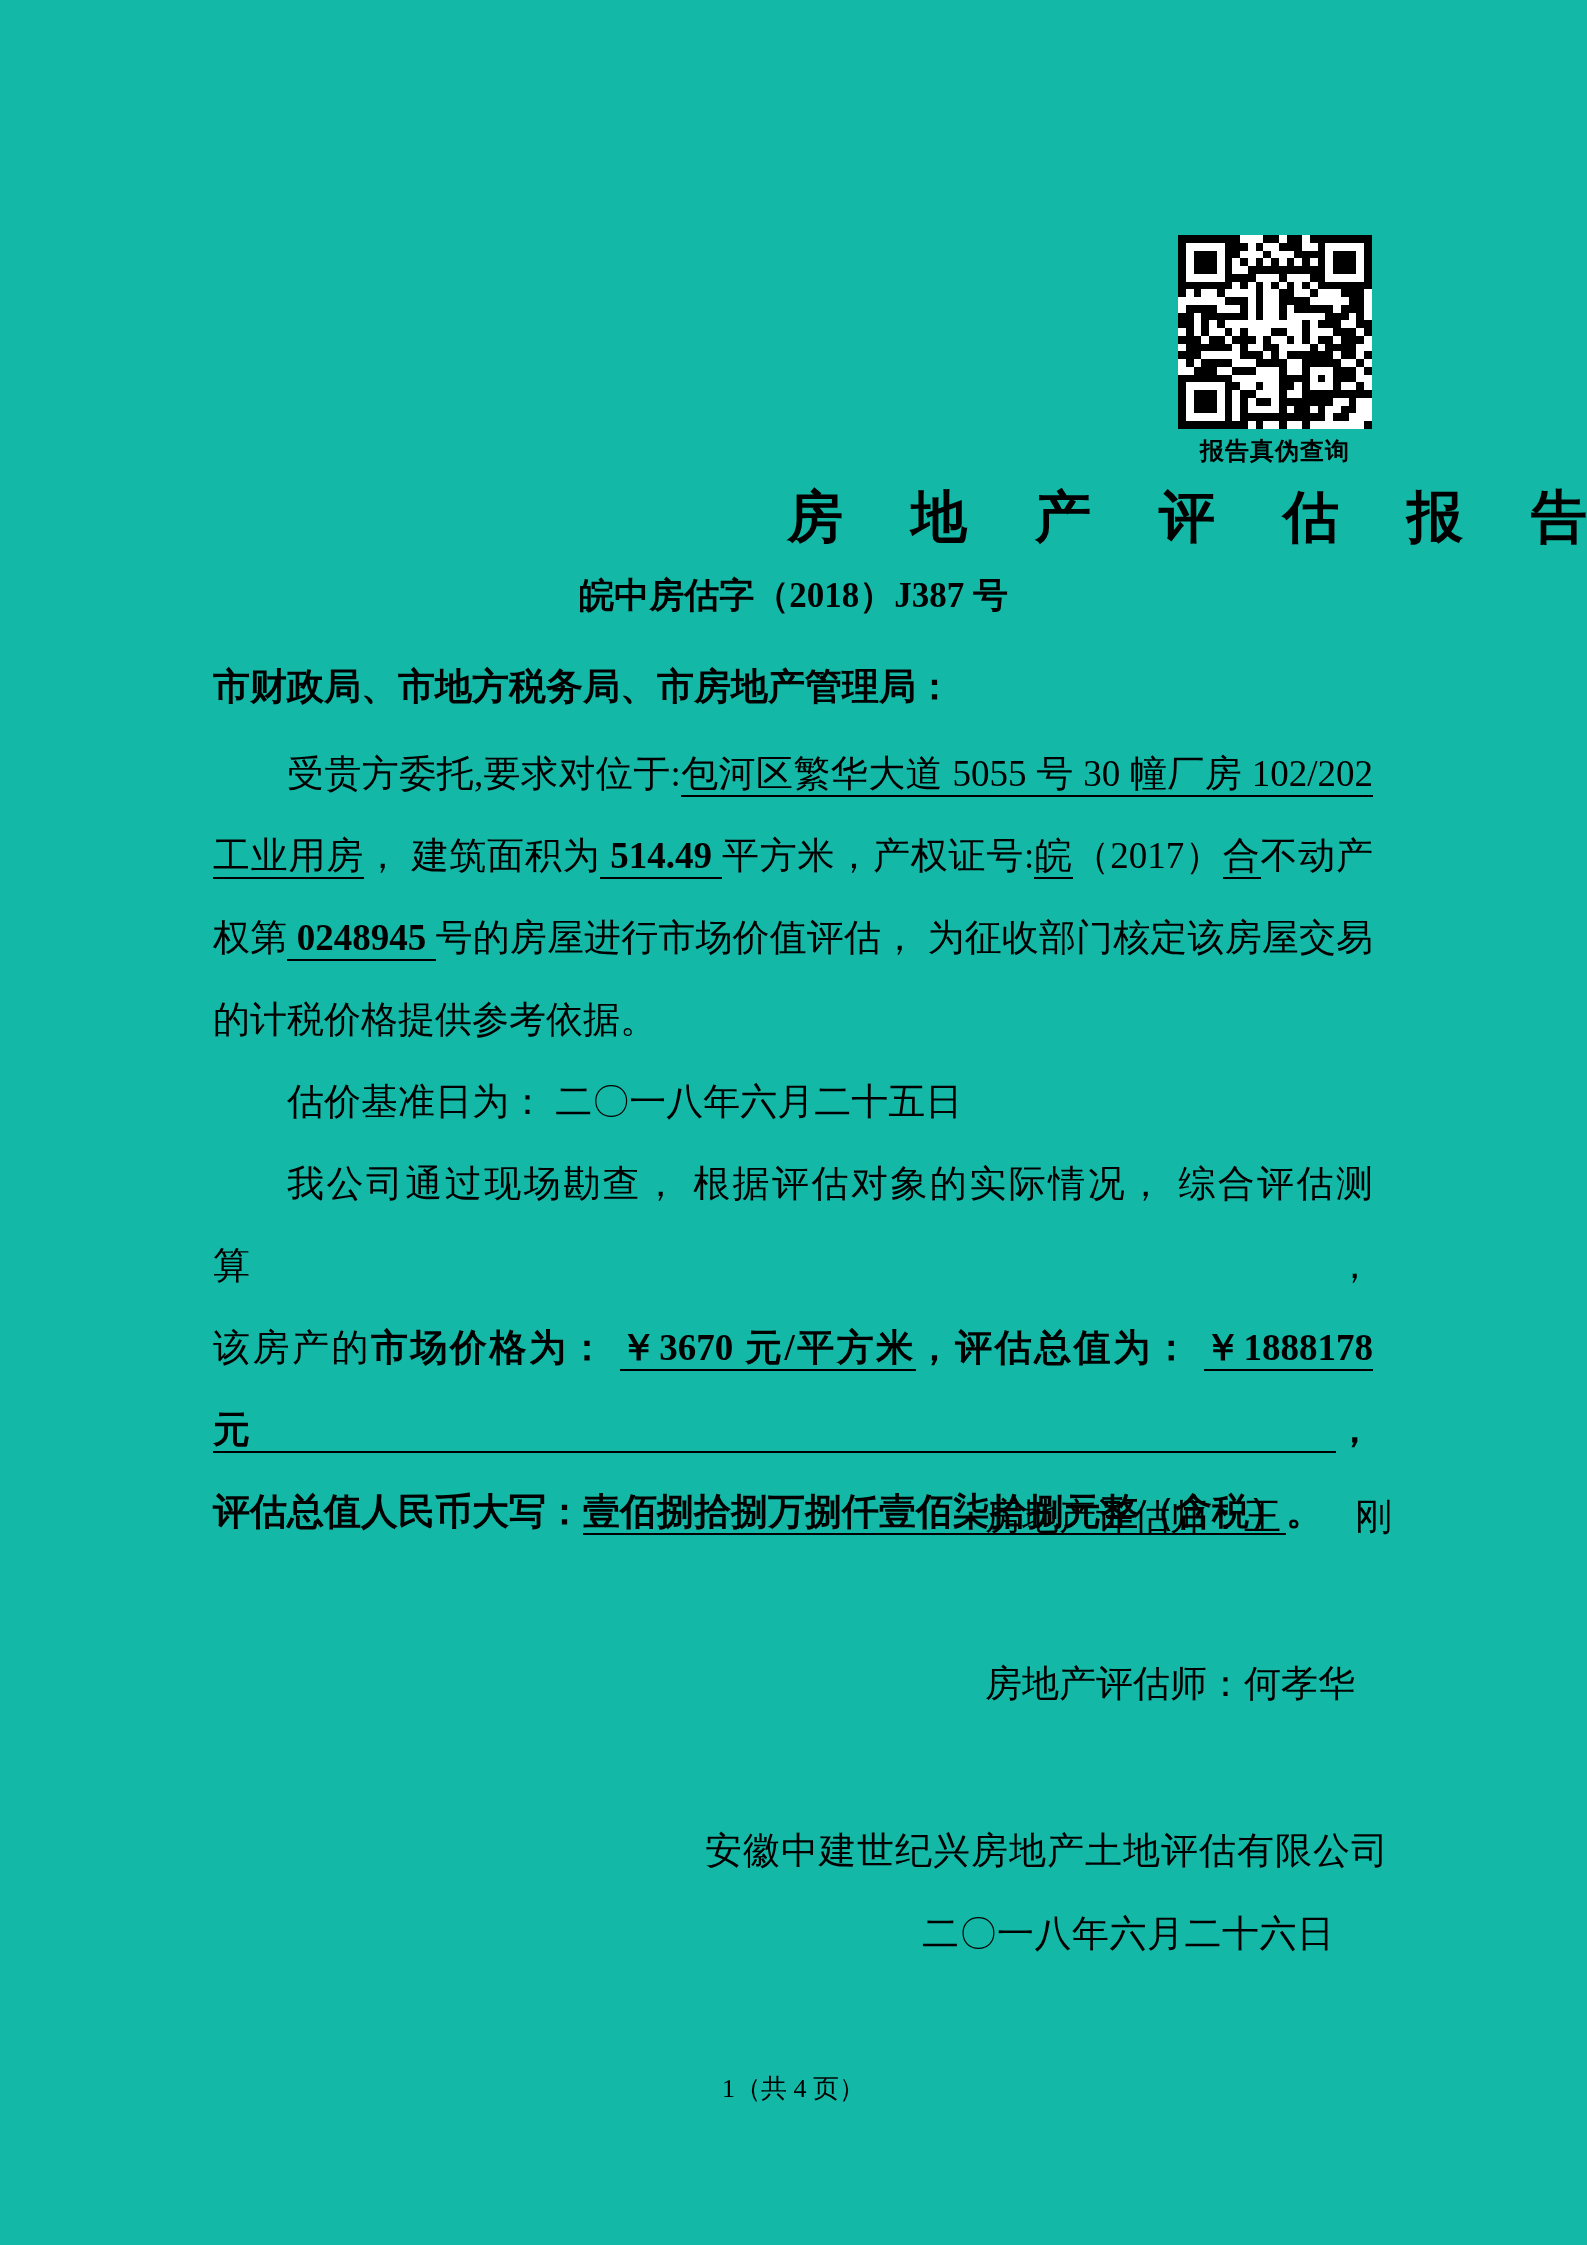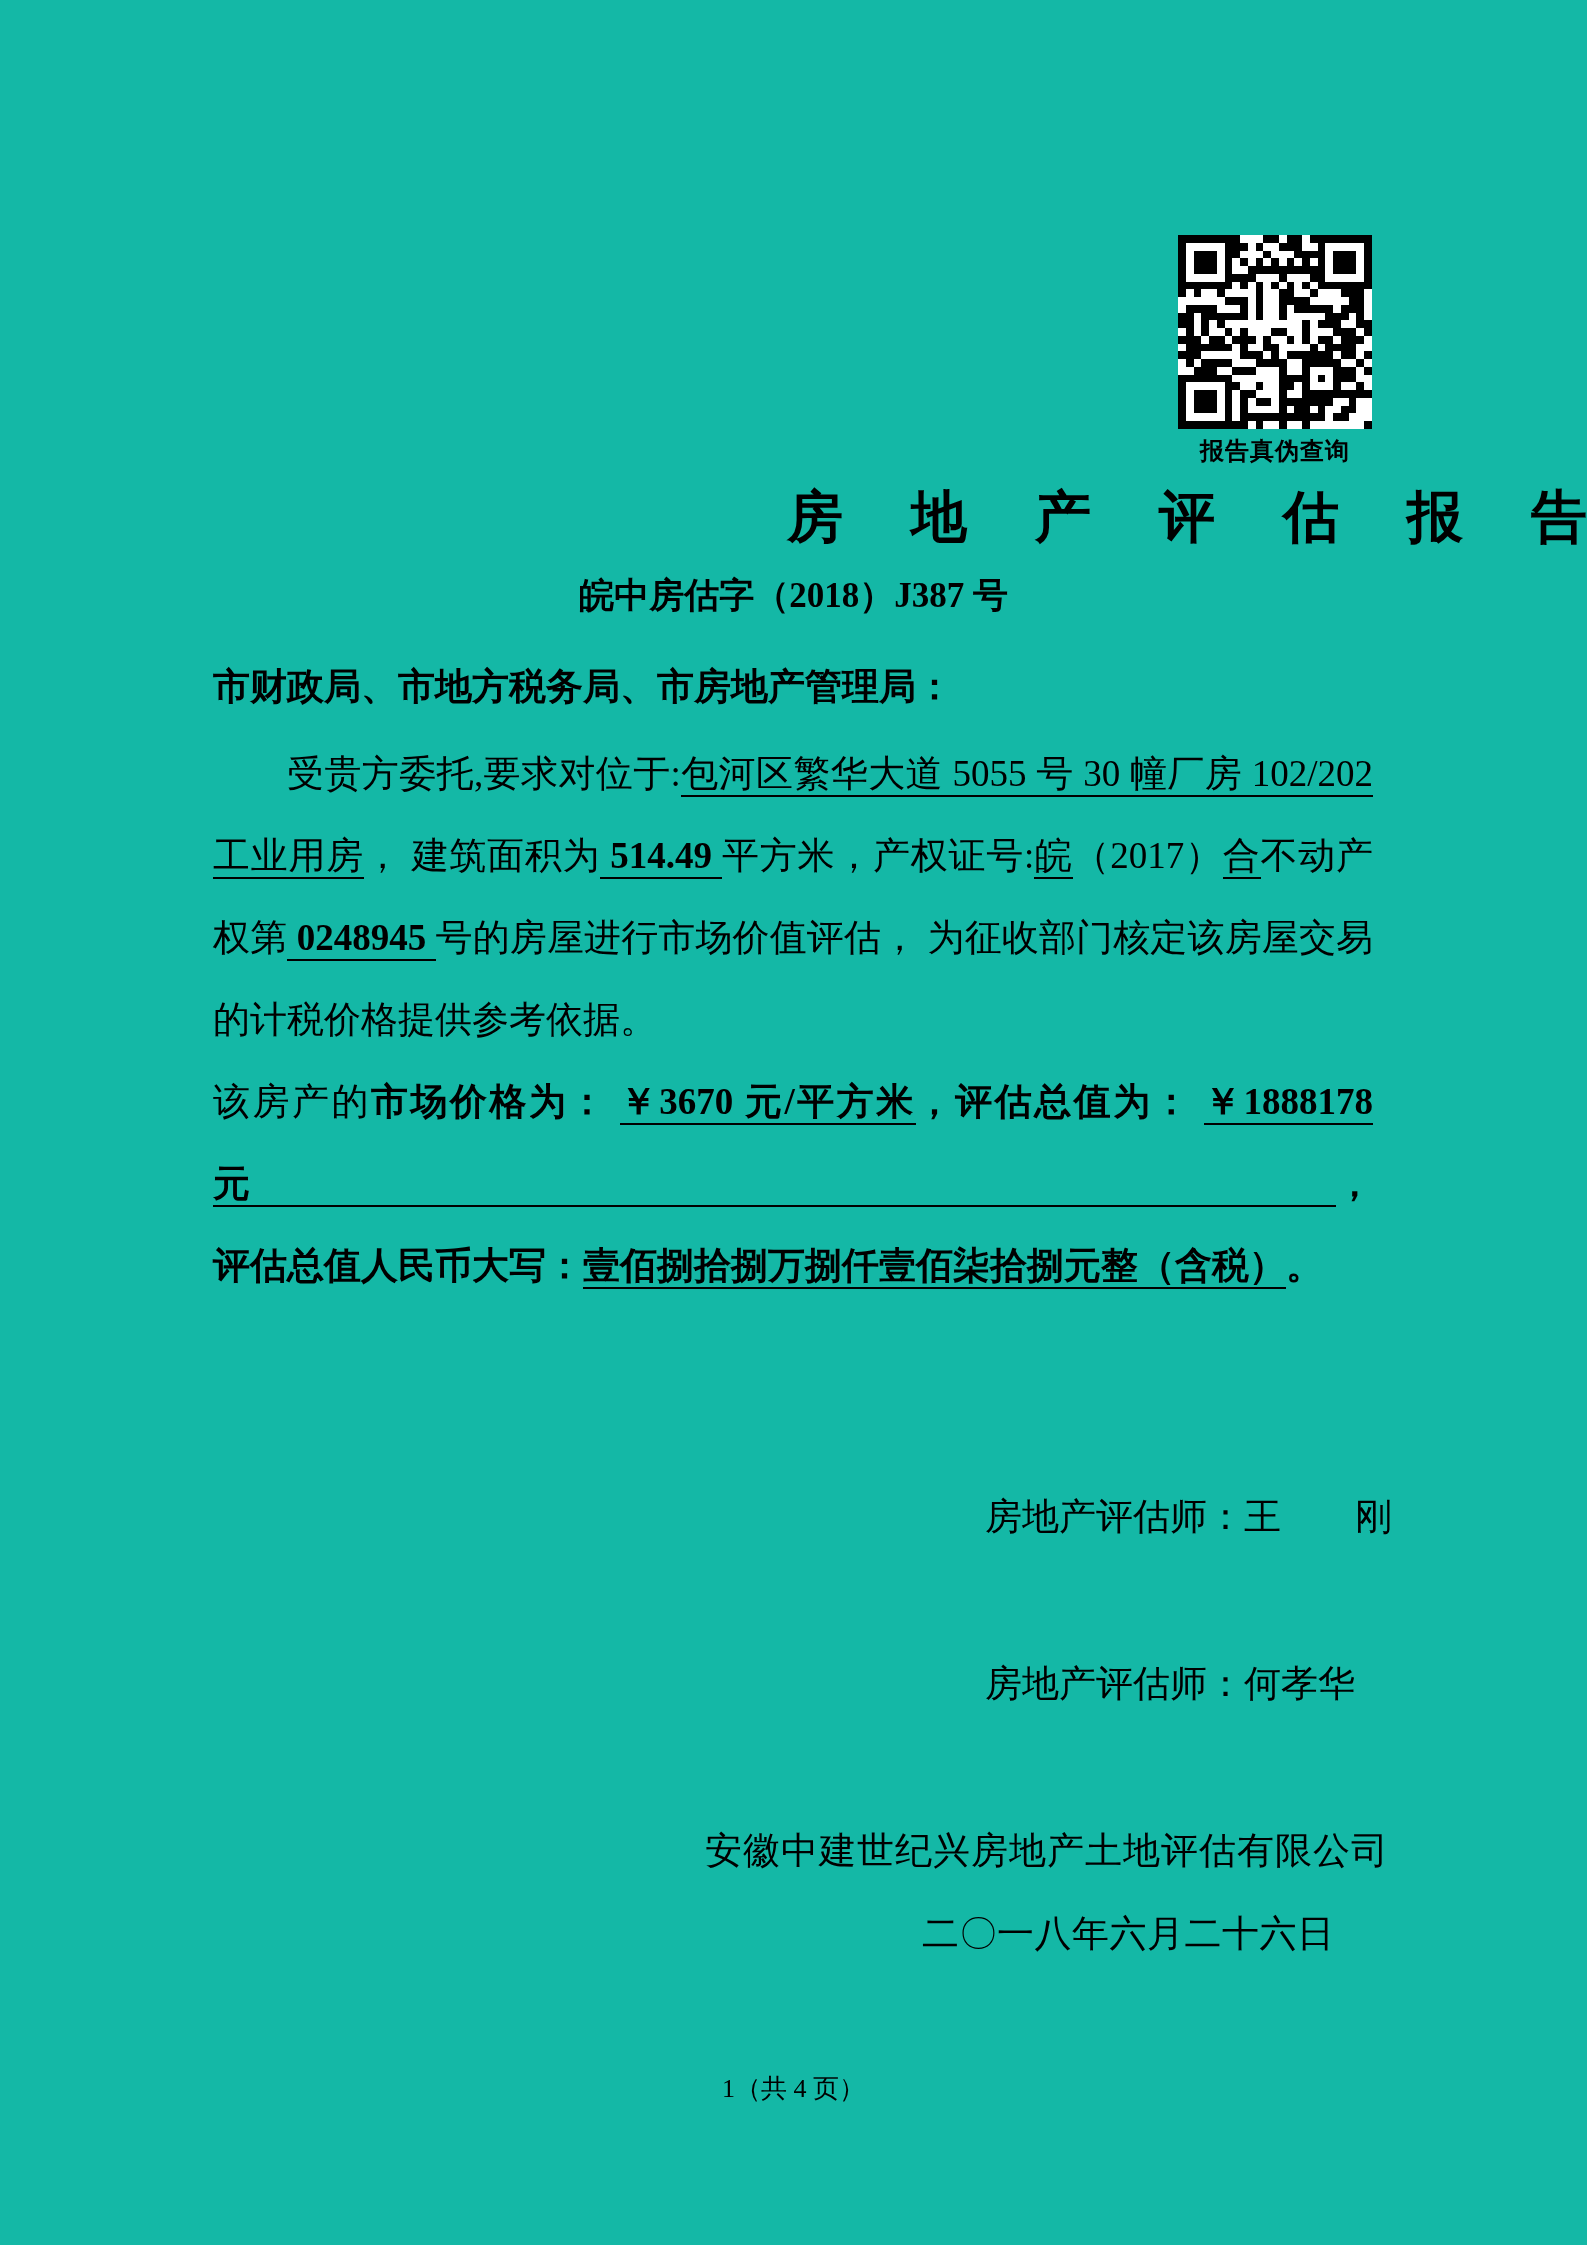--- a/index.html
+++ b/index.html
@@ -410,20 +410,22 @@
   </div>
   <div class="doc-number">皖中房估字（2018）J387 号</div>
 
   <div class="addressee">市财政局、市地方税务局、市房地产管理局：</div>
 
   <div class="body-block">
     <div class="bline jlast ind"><span>受贵方委托,要求对位于:</span><span class="u">包河区繁华大道 5055 号 30 幢厂房 102/202</span></div>
     <div class="bline jlast"><span class="u">工业用房</span><span>， 建筑面积为</span><span class="u b"> 514.49 </span><span>平方米，产权证号:</span><span class="u">皖</span><span>（2017）</span><span class="u">合</span><span>不动产</span></div>
     <div class="bline jlast"><span>权第</span><span class="u b"> 0248945 </span><span>号的房屋进行市场价值评估， 为征收部门核定该房屋交易</span></div>
     <div class="bline">的计税价格提供参考依据。</div>
+    <div class="bline ind">估价基准日为： 二〇一八年六月二十五日</div>
+    <div class="bline jlast ind">我公司通过现场勘查， 根据评估对象的实际情况， 综合评估测算，</div>
     <div class="bline jlast"><span>该房产的</span><span class="b">市场价格为： </span><span class="u b">￥3670 元/平方米</span><span class="b">，</span><span class="b">评估总值为： </span><span class="u b">￥1888178 元</span><span class="b">，</span></div>
     <div class="bline"><span class="b">评估总值人民币大写：</span><span class="u b">壹佰捌拾捌万捌仟壹佰柒拾捌元整（含税）</span><span class="b">。</span></div>
   </div>
 
   <div class="sig-line sig-1"><span>房地产评估师：</span><span>王　　刚</span></div>
   <div class="sig-line sig-2"><span>房地产评估师：</span><span>何孝华</span></div>
 
   <div class="company-line">安徽中建世纪兴房地产土地评估有限公司</div>
   <div class="date-line">二〇一八年六月二十六日</div>
 

